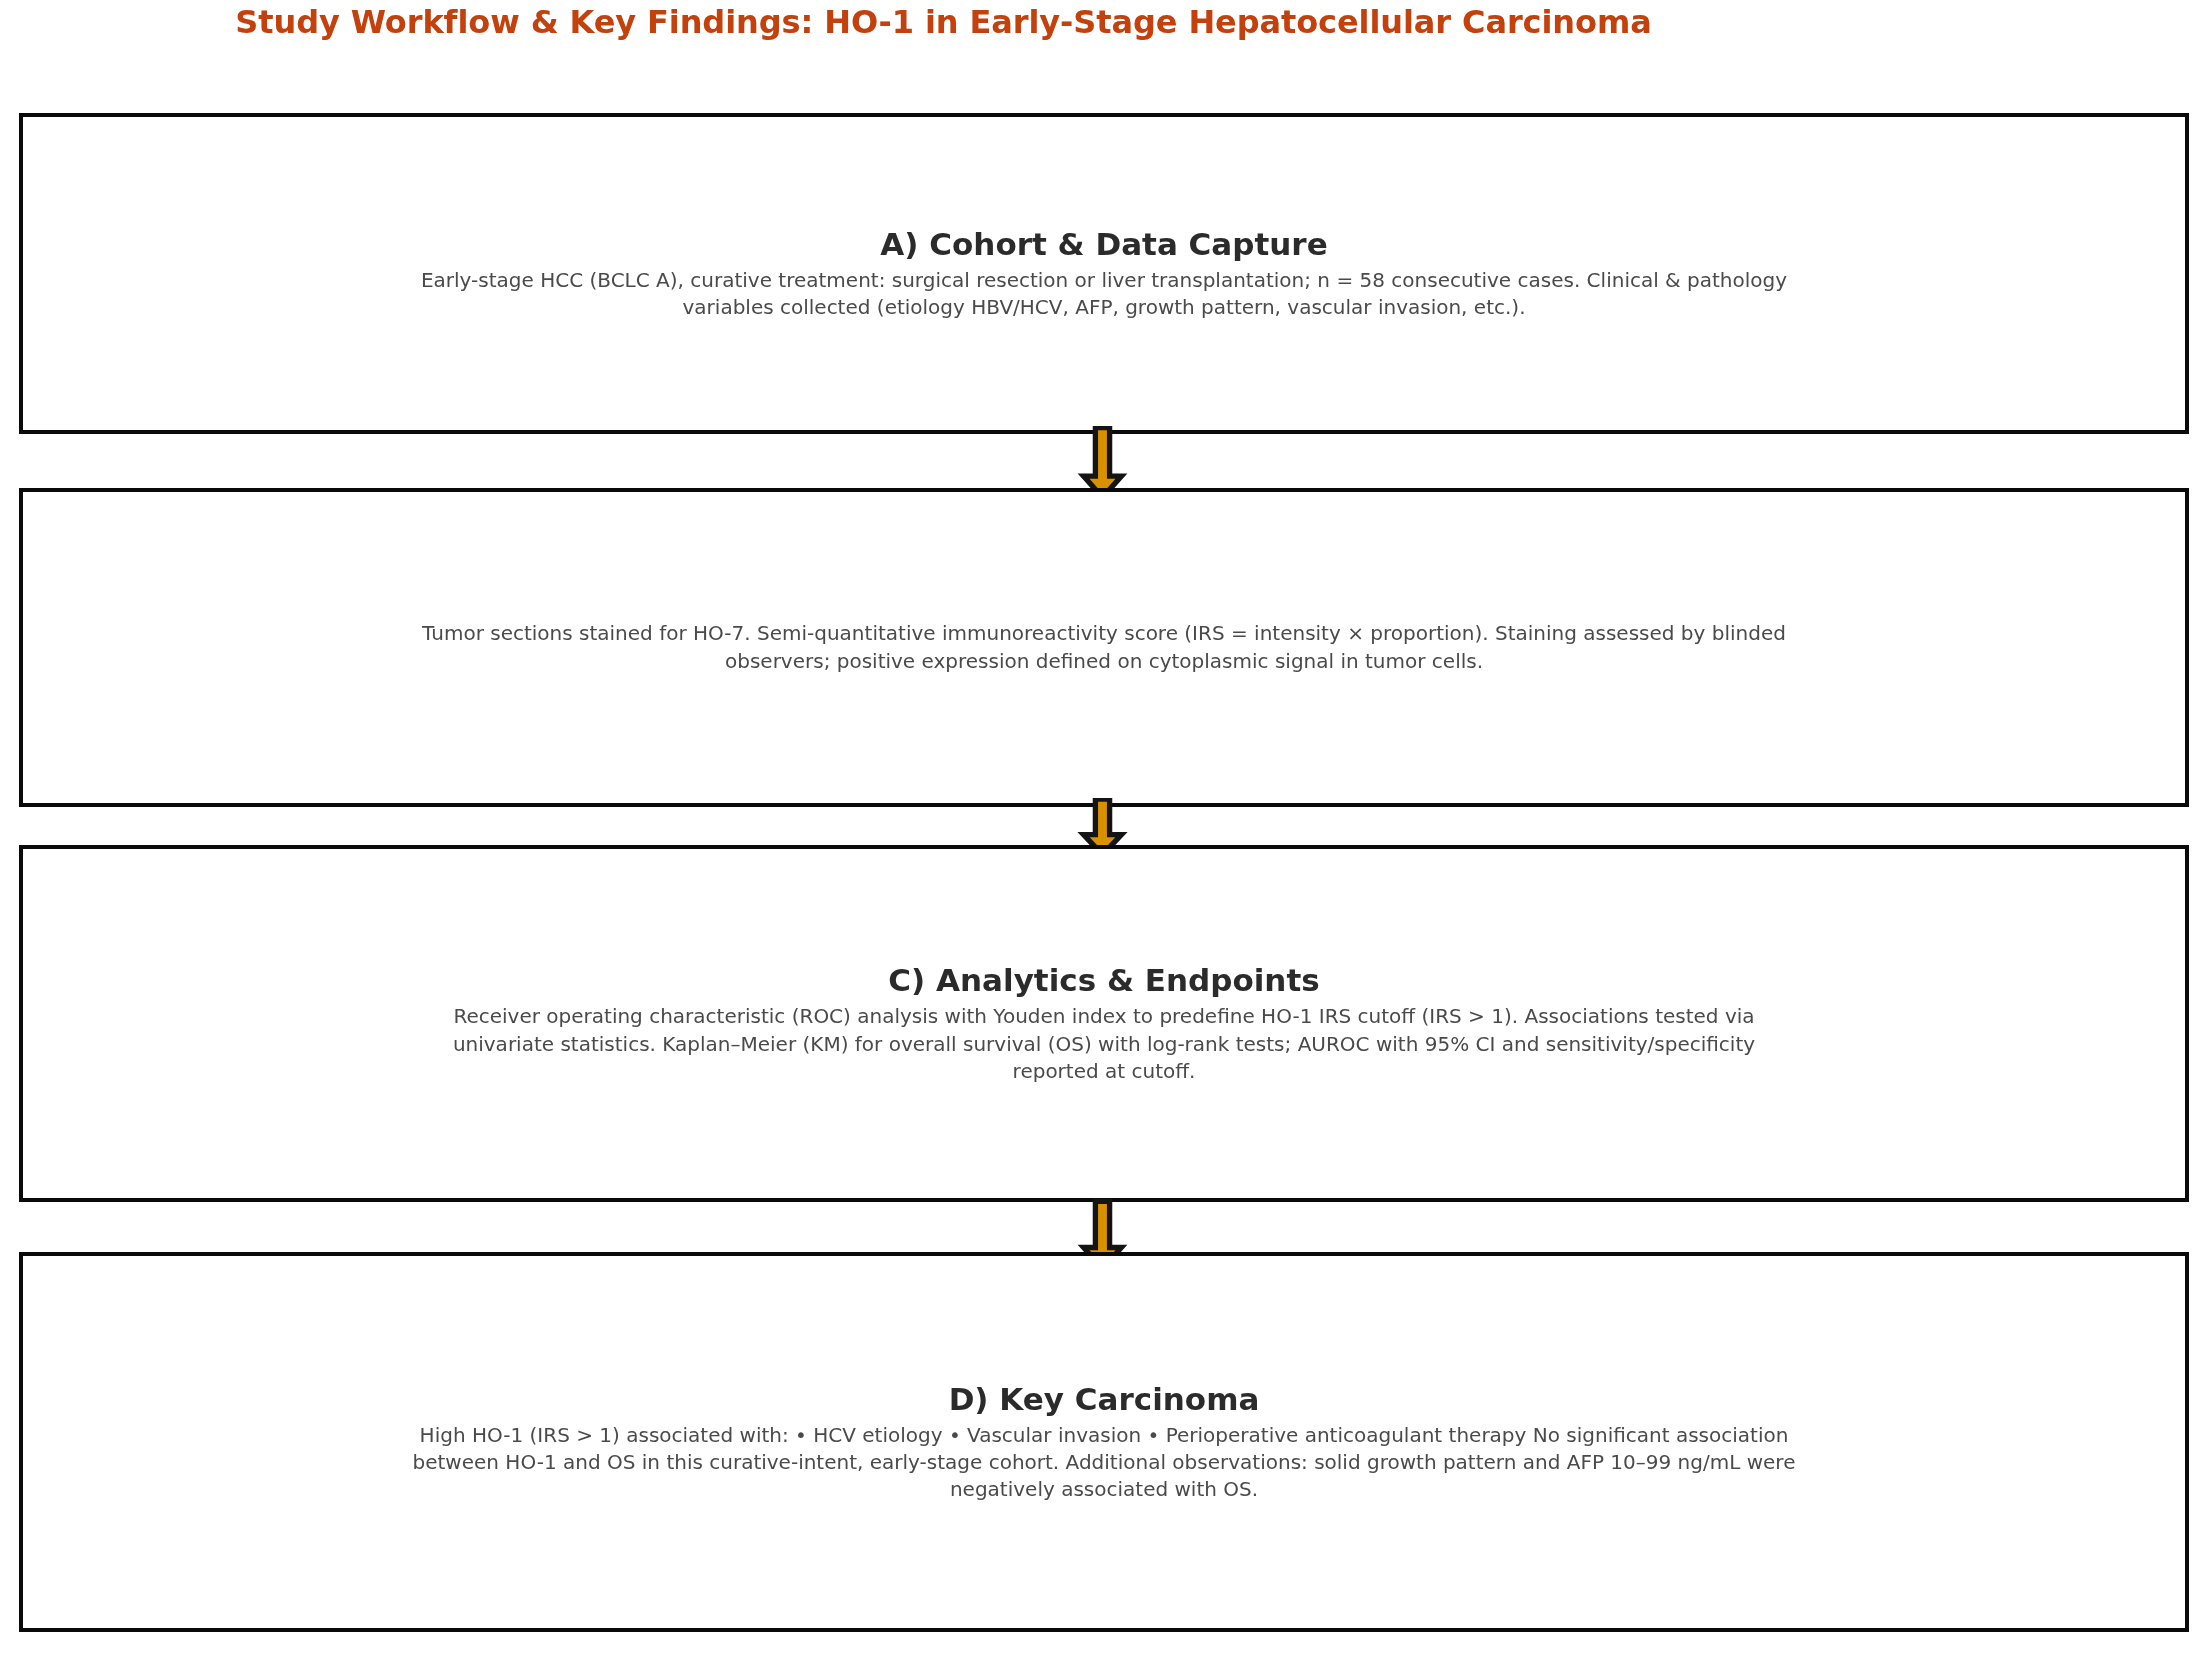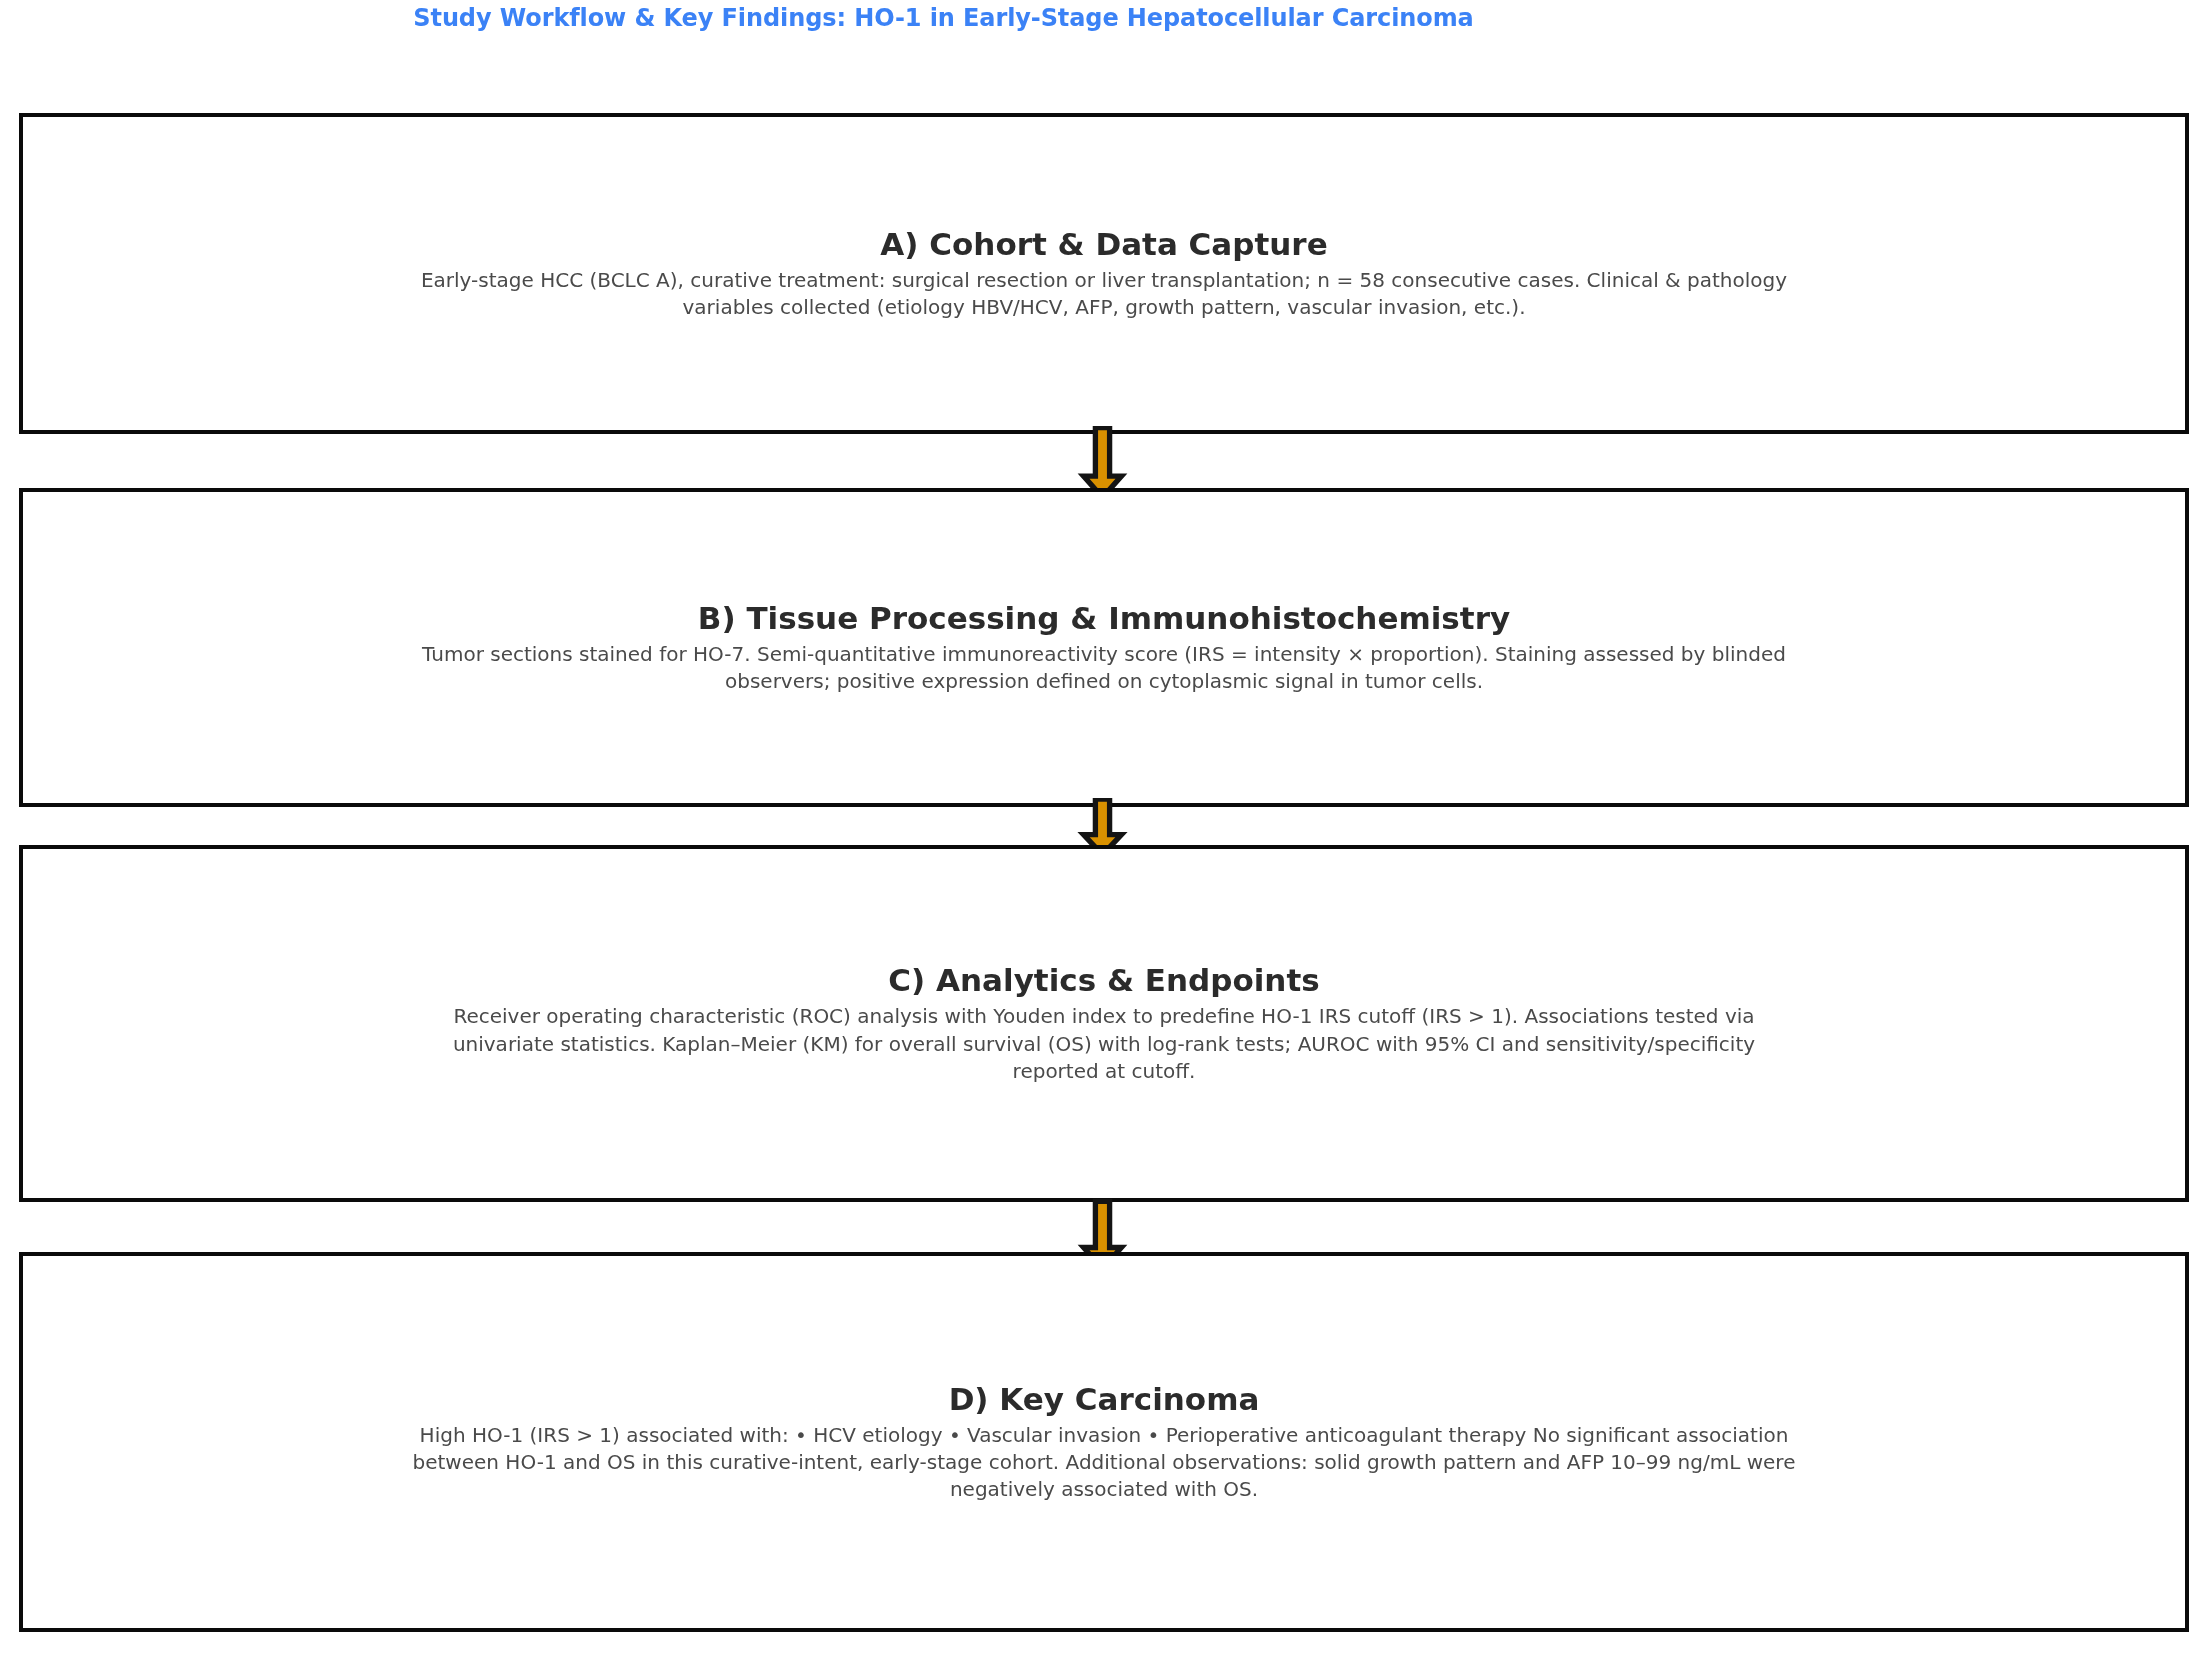--- a/index.html
+++ b/index.html
@@ -9,23 +9,23 @@
     -webkit-font-smoothing:antialiased;
     overflow:hidden;
     position:relative;
   }
   #canvas{position:relative;width:2205px;height:1653px;background:#fff;}
 
   .title{
     position:absolute;
     left:0;top:4.8px;width:1887px;
     text-align:center;
-    font-size:24px;
+    font-size:32px;
     font-weight:bold;
-    color:#3b82f6;
+    color:#c2410c;
     letter-spacing:-0.1px;
     line-height:1.1;
   }
 
   .node{
     position:absolute;
     left:19px;
     width:2170px;            
     box-sizing:border-box;
     border:4.8px solid #0a0a0a;
@@ -85,21 +85,20 @@
     <div class="body">Early-stage HCC (BCLC A), curative treatment: surgical resection or liver transplantation; n = 58 consecutive cases. Clinical &amp; pathology variables collected (etiology HBV/HCV, AFP, growth pattern, vascular invasion, etc.).</div>
   </div>
 
   <div class="arrow" id="arrow-ab">
     <svg width="71" height="73" viewBox="0 0 120 122" aria-hidden="true">
       <path d="M48 2 L72 2 L72 84 L92 84 L60 120 L28 84 L48 84 Z" fill="#d99100" stroke="#141414" stroke-width="9" stroke-linejoin="miter"></path>
     </svg>
   </div>
 
   <div class="node" id="node-b">
-    <div class="heading">B) Tissue Processing &amp; Immunohistochemistry</div>
     <div class="body">Tumor sections stained for HO-7. Semi-quantitative immunoreactivity score (IRS = intensity × proportion). Staining assessed by blinded observers; positive expression defined on cytoplasmic signal in tumor cells.</div>
   </div>
 
   <div class="arrow" id="arrow-bc">
     <svg width="71" height="58" viewBox="0 0 120 98" aria-hidden="true">
       <path d="M48 2 L72 2 L72 62 L92 62 L60 96 L28 62 L48 62 Z" fill="#d99100" stroke="#141414" stroke-width="9" stroke-linejoin="miter"></path>
     </svg>
   </div>
 
   <div class="node" id="node-c">

